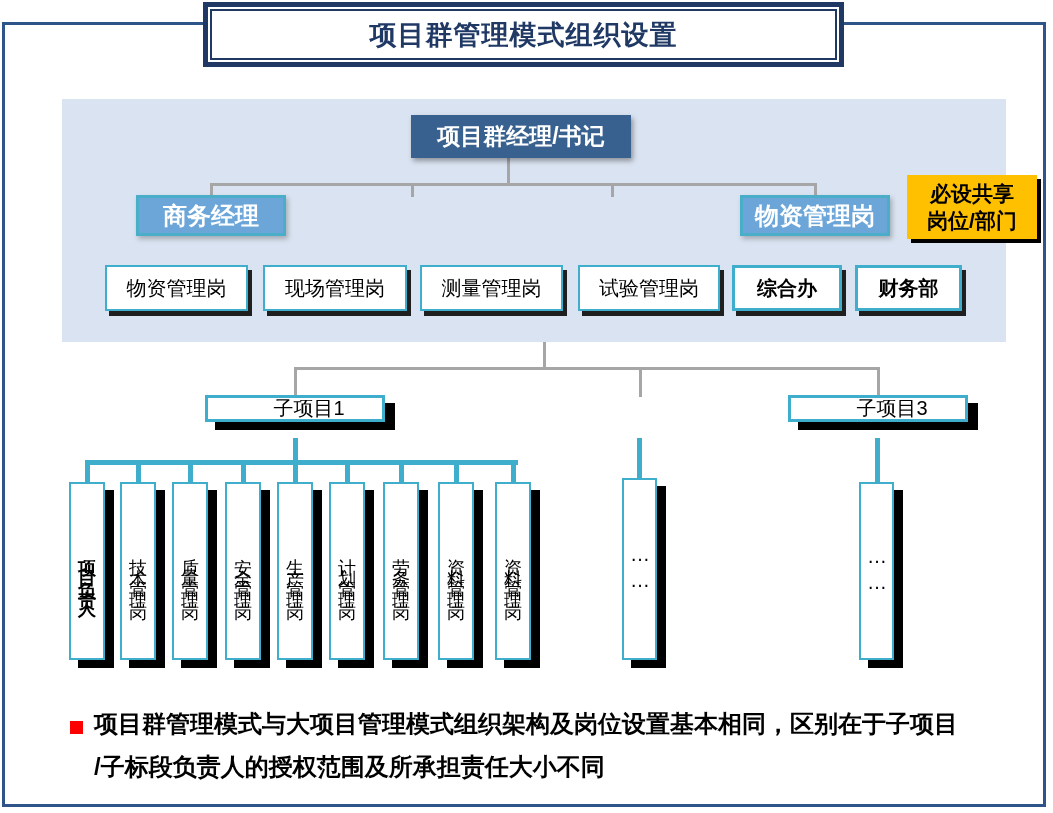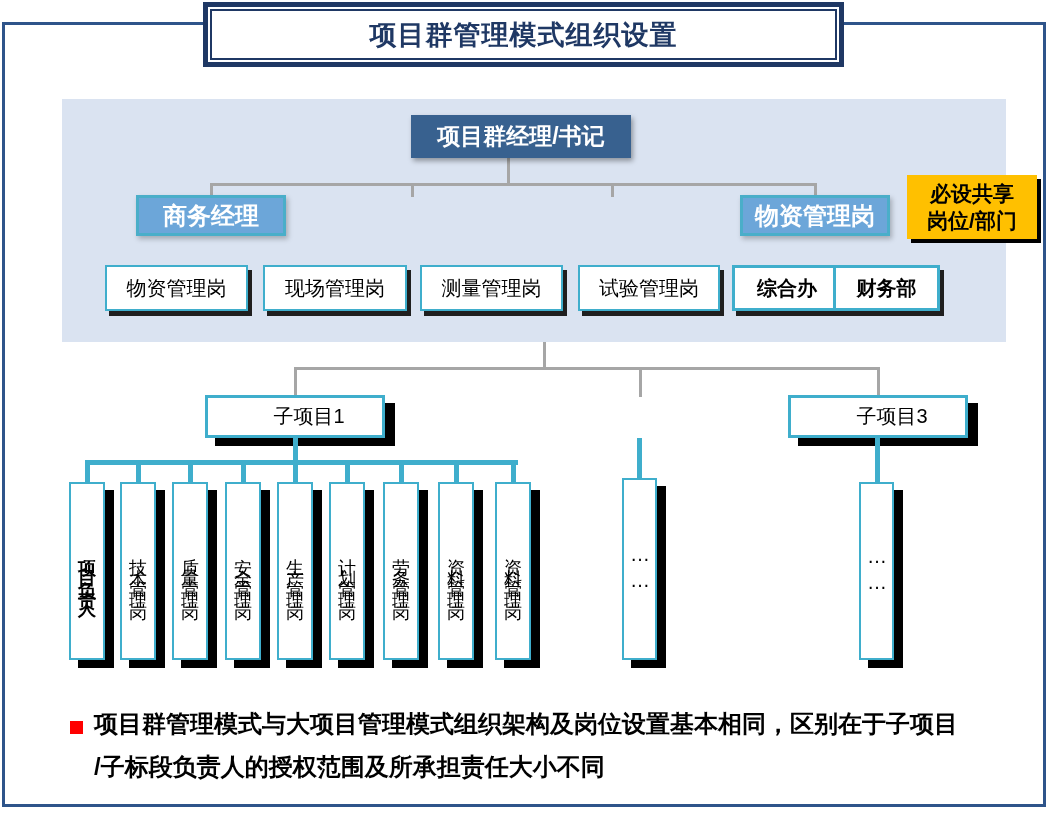--- a/index.html
+++ b/index.html
@@ -48,33 +48,33 @@
 
   
   .staff {
     position:absolute; top:265px; height:46px; background:#fff;
     border:2px solid var(--teal); box-sizing:border-box;
     color:#000; font-size:20px; display:flex; align-items:center; justify-content:center;
     box-shadow:4px 5px 0 #1f1f1f;
   }
   .s0{left:105px;width:143px}.s1{left:263px;width:144px}.s2{left:420px;width:143px}.s3{left:578px;width:142px}
   .s4{left:732px;width:110px;font-weight:bold;border-width:3px}
-  .s5{left:833px;width:107px;font-weight:bold;border-width:3px}
+  .s5{left:855px;width:107px;font-weight:bold;border-width:3px}
 
   
   .badge {
     position:absolute; left:907px; top:175px; width:130px; height:64px;
     background:var(--badge-bg); color:#000; font-weight:bold; font-size:21px; line-height:27px;
     display:flex; flex-direction:column; align-items:center; justify-content:center;
     box-shadow:4px 4px 0 #000;
   }
 
   
   .sub {
-    position:absolute; top:395px; width:180px; height:43px; background:#fff;
+    position:absolute; top:395px; width:180px; height:27px; background:#fff;
     border:3px solid var(--teal); box-sizing:border-box; color:#000; font-size:20px;
     display:flex; align-items:center; justify-content:center;
     box-shadow:10px 8px 0 #000;
     padding-left:28px;
   }
   .sub1{left:205px}.sub2{left:550px}.sub3{left:788px}
 
   
   .col {
     position:absolute; top:482px; width:36px; height:178px; background:#fff;

